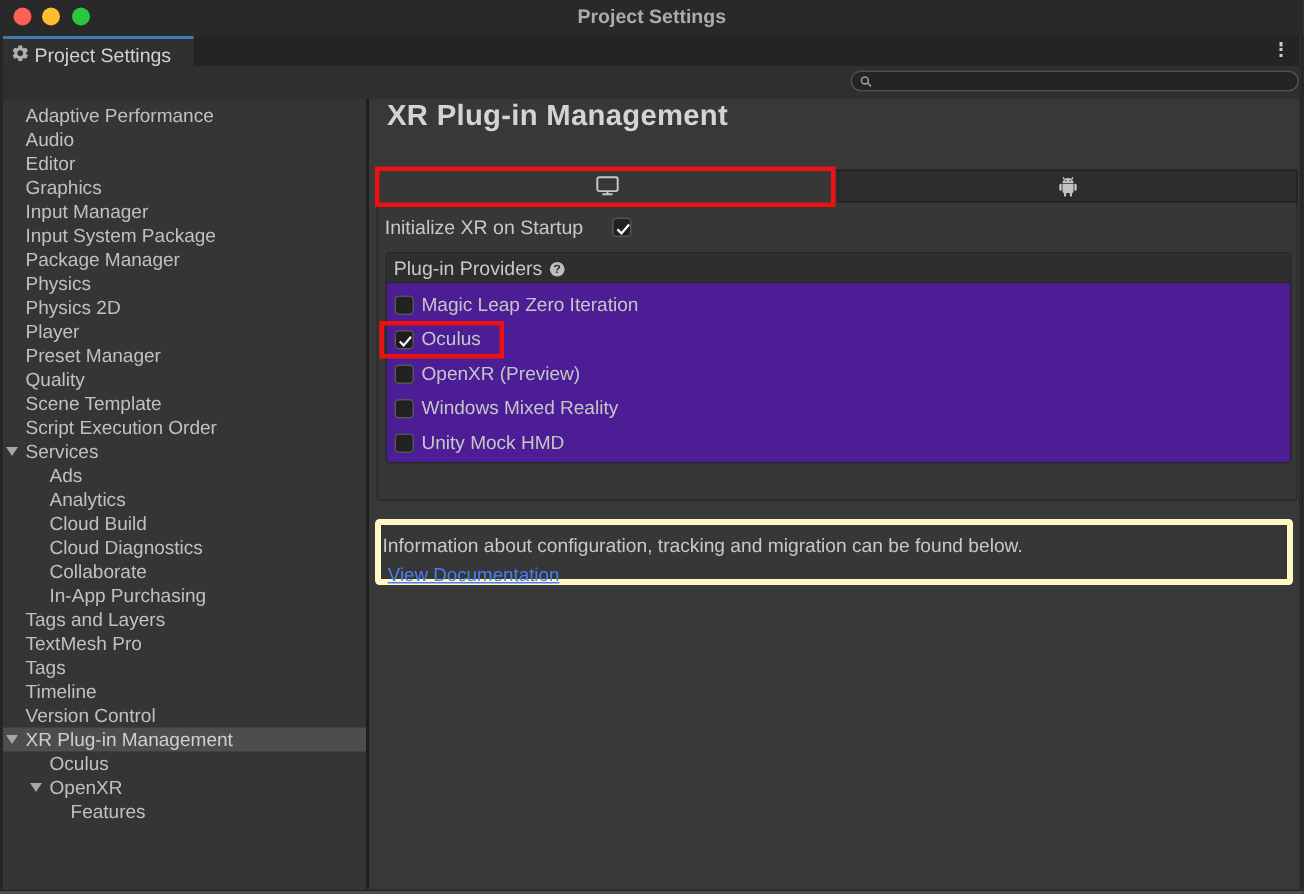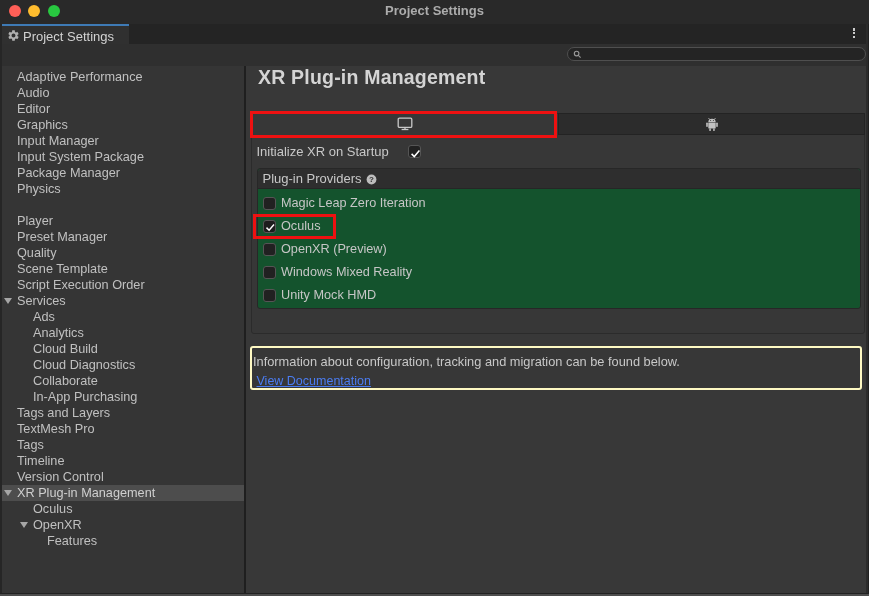--- a/index.html
+++ b/index.html
@@ -25,28 +25,28 @@
   .sel { background:#4d4d4d; color:#cfcfcf; }
   .tri { position:absolute; width:0; height:0; border-left:4px solid transparent; border-right:4px solid transparent; border-top:6px solid #a6a6a6; top:5px; }
   
   #main { left:246px; top:66px; width:620.5px; height:527px; background:#383838; }
   #h1 { left:12px; top:-0.5px; font-size:19.5px; font-weight:bold; color:#d4d4d4; letter-spacing:0.2px; }
   #frame { left:4.5px; top:47px; width:614px; height:221px; background:#373737; border:1px solid #2b2b2b; border-radius:3px; }
   #droidtab { left:312px; top:47px; width:306.5px; height:21.5px; background:#2c2c2c; border:1px solid #232323; }
   #redrect1 { left:4px; top:45px; width:306.5px; height:26.5px; border:3px solid #ee1111; }
   #initrow { left:10.5px; top:78px; font-size:13px; color:#c8c8c8; }
   .cb { position:absolute; background:#212121; border:1px solid #555555; border-radius:3px; }
-  #provbox { left:11px; top:101.5px; width:604px; height:141.5px; background:#14532d; border:1px solid #272727; border-radius:3px; }
+  #provbox { left:11px; top:101.5px; width:604px; height:141.5px; background:#4c1d95; border:1px solid #272727; border-radius:3px; }
   #provhead { left:0; top:0; width:100%; height:20.5px; background:#2e2e2e; border-bottom:1px solid #262626; border-radius:3px 3px 0 0; }
   #provhead span { position:absolute; left:4.5px; top:2px; font-size:13px; color:#c8c8c8; }
   .prow { position:absolute; left:0; width:100%; height:23px; font-size:12.7px; color:#c6c6c6; }
   .prow .lbl { position:absolute; left:23px; top:3.5px; }
   .prow .cb { left:5px; top:4.5px; width:12.5px; height:12.5px; }
   #redrect2 { left:7px; top:148px; width:83px; height:24.5px; border:3px solid #ee1111; }
-  #infobox { left:3.5px; top:280px; width:612.5px; height:44px; background:#373737; border:2px solid #fef9c3; border-radius:3px; }
+  #infobox { left:3.5px; top:280px; width:612.5px; height:44px; background:#373737; border:4px solid #fef9c3; border-radius:3px; }
   #infobox .t1 { position:absolute; left:1.5px; top:5.5px; font-size:12.8px; color:#c8c8c8; }
   #infobox .t2 { position:absolute; left:5px; top:26px; font-size:12.5px; color:#4b7df2; text-decoration:underline; }
   
   #ledge { left:0; top:24px; width:2px; height:570px; background:#262626; }
   #redge { left:865.5px; top:24px; width:3.5px; height:570px; background:#2b2b2b; border-right:1px solid #202020; }
   #bstrip { left:0; top:592.5px; width:869px; height:3.5px; background:#4d4d4d; border-top:1.6px solid #222222; }
 </style>
 </head>
 <body>
   <div class="abs" id="titlebar">
@@ -92,20 +92,23 @@
     </div>
     <div class="row" style="top: 83px;">
       <span style="left:17px">Input System Package</span>
     </div>
     <div class="row" style="top: 99px;">
       <span style="left:17px">Package Manager</span>
     </div>
     <div class="row" style="top: 115px;">
       <span style="left:17px">Physics</span>
     </div>
+    <div class="row" style="top: 131px;">
+      <span style="left:17px">Physics 2D</span>
+    </div>
     <div class="row" style="top: 147px;">
       <span style="left:17px">Player</span>
     </div>
     <div class="row" style="top: 163px;">
       <span style="left:17px">Preset Manager</span>
     </div>
     <div class="row" style="top: 179px;">
       <span style="left:17px">Quality</span>
     </div>
     <div class="row" style="top: 195px;">

